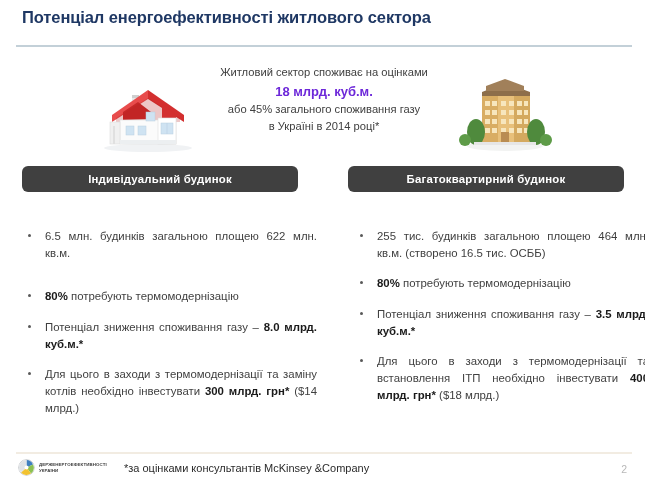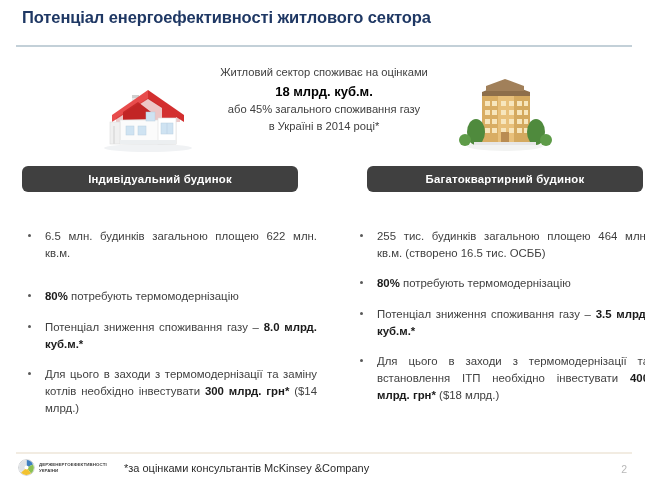--- a/index.html
+++ b/index.html
@@ -48,21 +48,21 @@
     top: 64px;
     width: 276px;
     text-align: center;
     color: #404040;
     font-size: 11.2px;
     line-height: 17.5px;
   }
   .intro .big {
     font-size: 13px;
     font-weight: bold;
-    color: #000000;
+    color: #6d28d9;
     display: block;
     line-height: 19px;
   }
   .intro .ln { display: block; }
 
   
   .house {
     position: absolute;
     left: 96px;
     top: 82px;
@@ -85,21 +85,21 @@
     background: #404040;
     color: #ffffff;
     font-size: 11.4px;
     font-weight: bold;
     display: flex;
     align-items: center;
     justify-content: center;
     letter-spacing: 0.2px;
   }
   .banner-left  { left: 22px;  top: 166px; width: 276px; }
-  .banner-right { left: 367px; top: 166px; width: 276px; }
+  .banner-right { left: 348px; top: 166px; width: 276px; }
 
   
   .col {
     position: absolute;
     top: 228px;
     width: 297px;
     color: #3f3f3f;
     font-size: 11.4px;
     line-height: 17.2px;
   }

